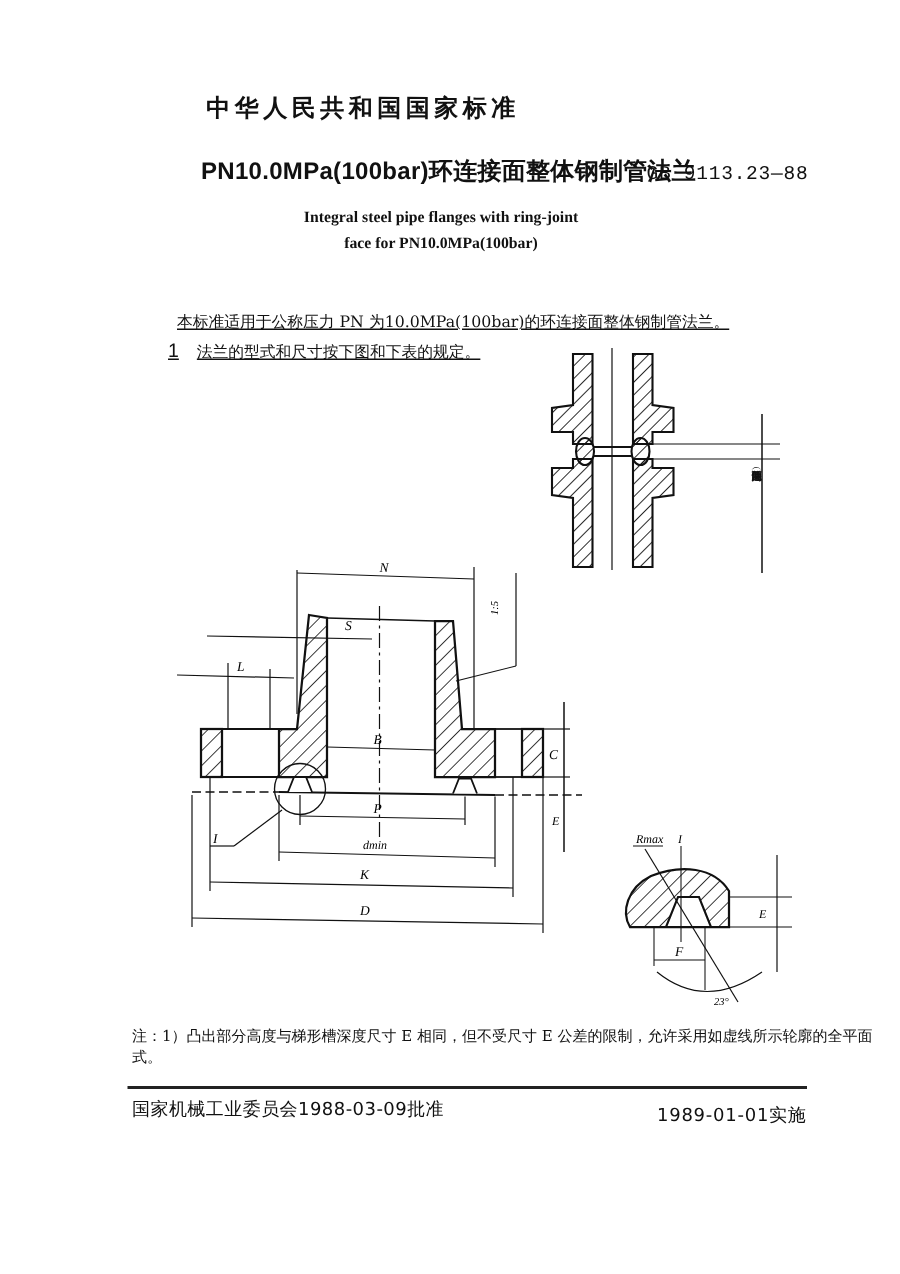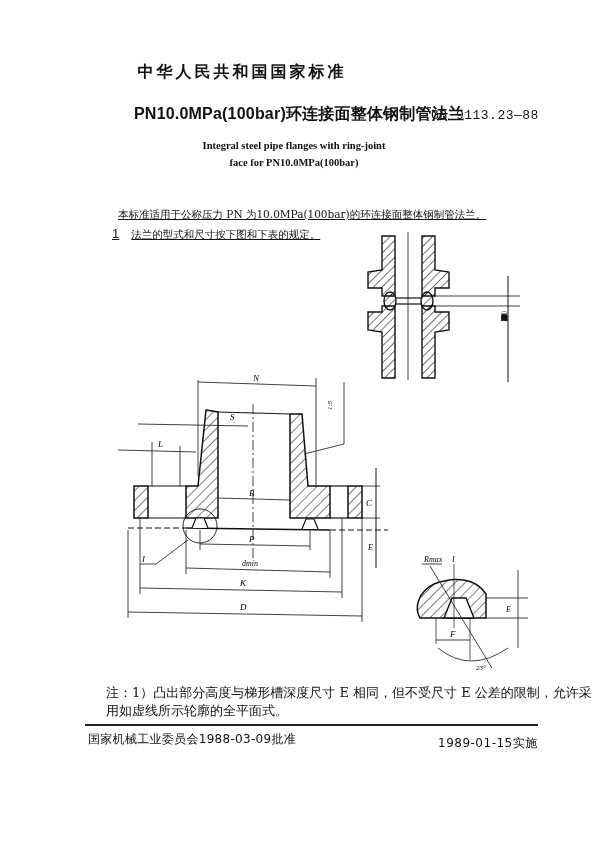--- a/index.html
+++ b/index.html
@@ -12,21 +12,21 @@
                font-family: "Liberation Sans", sans-serif; margin-left: 16px; }
   .gb-code { left: 431px; top: 108px; font-size: 13px; font-family: Liberation Mono, monospace; letter-spacing: 0.5px; }
   .en-title { left: 0; width: 600px; text-align: center; font-family: "Liberation Serif", serif;
               font-weight: bold; font-size: 10.5px; }
   .en1 { top: 140px; left: -6px; }
   .en2 { top: 157px; left: -6px; }
   .body-text { font-family: "DejaVu Serif", serif; font-size: 10.5px; text-decoration: underline; }
   .p-intro { left: 118px; top: 208px; }
   .p-clause { left: 88px; top: 226px; margin-left: 24px; }
   .p-clause .num { font-family: "Liberation Sans", sans-serif; font-size: 13px; margin-right: 12px; }
-  .note { left: 106px; top: 684px; font-size: 13px; font-family: "DejaVu Serif", serif; }
+  .note { left: 88px; top: 684px; font-size: 10px; font-family: "DejaVu Serif", serif; }
   .rule { left: 85px; top: 724px; width: 453px; height: 2px; background: #222; }
   .approved { left: 88px; top: 731px; font-size: 12px; font-family: "DejaVu Sans", sans-serif; letter-spacing: 0.3px; }
   .effective { left: 438px; top: 735px; font-size: 12px; font-family: "DejaVu Sans", sans-serif; letter-spacing: 0.5px; }
   svg text { font-family: "Liberation Serif", serif; font-style: italic; }
 </style>
 </head>
 <body>
 
 <div class="abs std-title">中华人民共和国国家标准</div>
 <div class="abs doc-title">PN10.0MPa(100bar)环连接面整体钢制管法兰</div>
@@ -168,13 +168,13 @@
   <line x1="70" y1="70" x2="70" y2="112" stroke="#111" stroke-width="0.7"></line>
   <line x1="36" y1="92" x2="70" y2="92" stroke="#111" stroke-width="0.8"></line>
   <text x="50" y="89" font-size="9">F</text>
   <path d="M 38 100 Q 70 126 108 100" fill="none" stroke="#111" stroke-width="0.8"></path>
   <text x="76" y="122" font-size="7" font-style="normal">23°</text>
 </svg>
 
 <div class="abs note">注：1）凸出部分高度与梯形槽深度尺寸 E 相同，但不受尺寸 E 公差的限制，允许采用如虚线所示轮廓的全平面式。</div>
 <div class="abs rule"></div>
 <div class="abs approved">国家机械工业委员会1988-03-09批准</div>
-<div class="abs effective">1989-01-15实施</div>
+<div class="abs effective">1989-01-01实施</div>
 
 </body></html>

